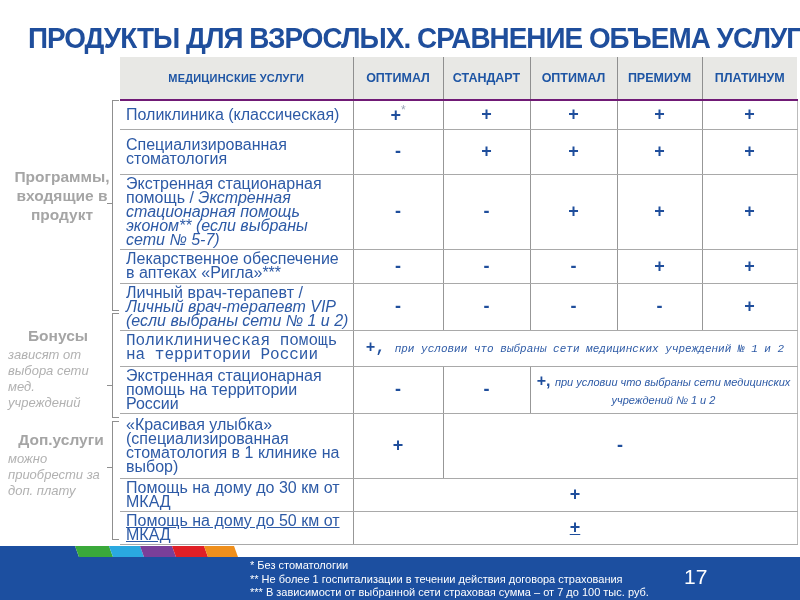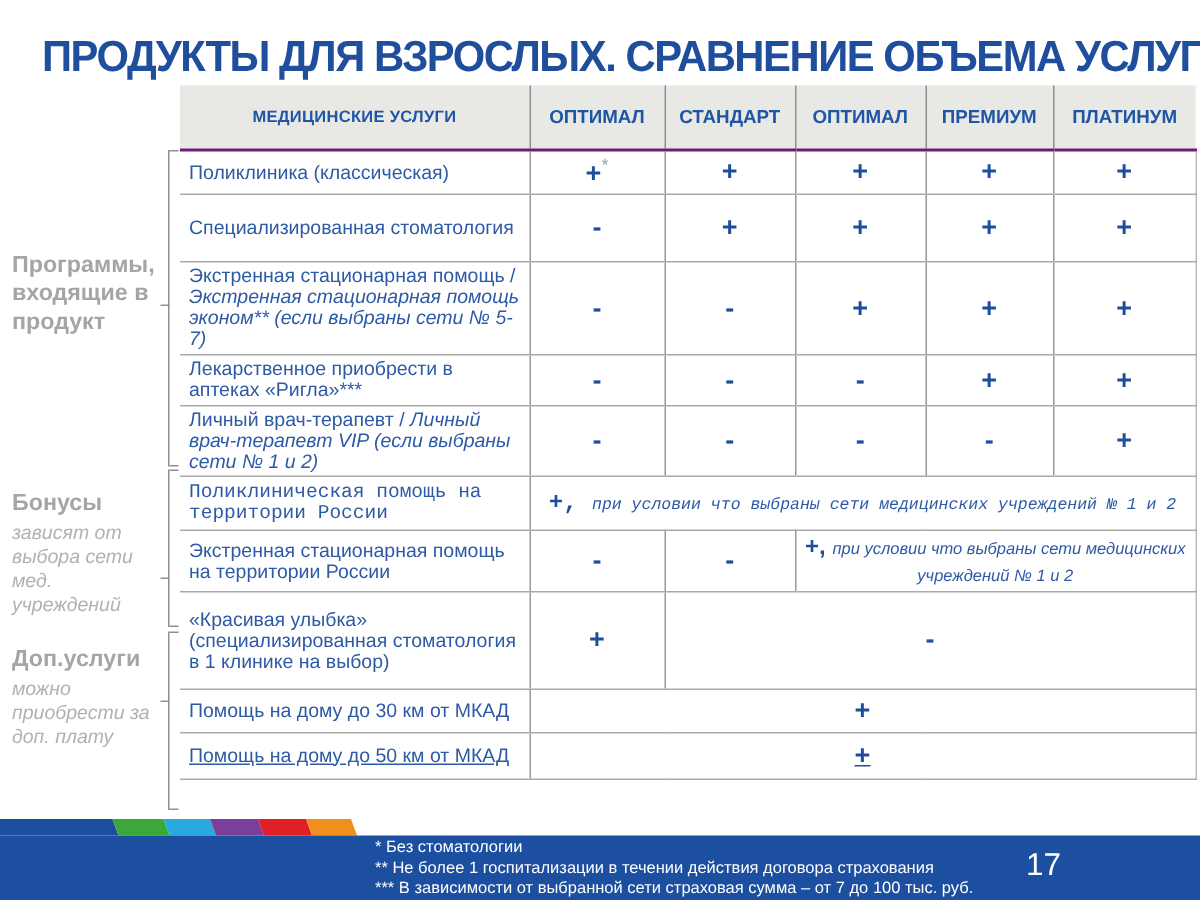--- a/index.html
+++ b/index.html
@@ -10,21 +10,21 @@
   }
   
   .title {
     position:absolute; left:28px; top:22px;
     font-size:29px; font-weight:700; color:#1f4e9c;
     letter-spacing:-1px; white-space:nowrap;
     transform:scaleX(.96); transform-origin:left center;
   }
   
   .side-label { position:absolute; color:#a5a5a5; width:108px; }
-  .side-label .t { font-weight:700; font-size:15.5px; line-height:19px; }
+  .side-label .t { font-weight:700; font-size:15.5px; line-height:19px;text-align:center; }
   .side-label .s { font-style:italic; font-size:13px; line-height:16px; color:#b1b1b1; margin-top:2px; }
   #side1 { left:8px; top:167px; }
   #side2 { left:8px; top:326px; width:100px; }
   #side3 { left:8px; top:430px; width:106px; }
   
   .bracket { position:absolute; left:112px; width:7px; border-left:1px solid #8f8f8f; }
   .bracket::before, .bracket::after {
     content:""; position:absolute; left:0; width:6px; border-top:1px solid #8f8f8f;
   }
   .bracket::before { top:0; }
@@ -45,21 +45,21 @@
     background:#e8e8e5; color:#1e55a4; height:43px;
     font-size:12.5px; font-weight:700; text-align:center;
     border-bottom:2px solid #701a75; padding:2px 1px;
   }
   .cmp th + th { border-left:1px solid #8f8f8f; }
   .cmp th.svc { font-size:11px; letter-spacing:.2px; }
   .cmp td {
     border-bottom:1px solid #a9a9a9; vertical-align:middle;
     color:#2d5aa6; background:#ffffff;
   }
-  .cmp td.lbl { font-size:13px; line-height:14px; padding:2px 4px 2px 6px; }
+  .cmp td.lbl { font-size:16px; line-height:14px; padding:2px 4px 2px 6px; }
   .cmp td.lbl .it { font-style:italic; }
   .cmp td.v, .cmp td.span {
     text-align:center; font-weight:700; font-size:18px; color:#1f4e9c;
     border-left:1px solid #979797;
   }
   .cmp td:last-child { border-right:1px solid #bbbbbb; }
   .cmp td .note { color:#9aa4b8; font-size:12px; vertical-align:super; font-weight:400; }
   .cmp td .plus { font-weight:700; font-size:16px; font-style:normal; color:#1f4e9c; }
   .cmp td .cond { font-weight:400; font-size:11px; font-style:italic; color:#2d5aa6; }
   .cmp td.condcell { text-align:center; border-left:1px solid #979797; padding:2px 6px; }
@@ -155,21 +155,21 @@
     </tr>
     <tr class="r3">
       <td class="lbl"><span>Экстренная стационарная помощь /</span> <span class="it">Экстренная стационарная помощь эконом** (если выбраны сети № 5-7)</span></td>
       <td class="v">-</td>
       <td class="v">-</td>
       <td class="v">+</td>
       <td class="v">+</td>
       <td class="v">+</td>
     </tr>
     <tr class="r4">
-      <td class="lbl"><span>Лекарственное приобрести в аптеках «Ригла»***</span></td>
+      <td class="lbl"><span>Лекарственное обеспечение в аптеках «Ригла»***</span></td>
       <td class="v">-</td>
       <td class="v">-</td>
       <td class="v">-</td>
       <td class="v">+</td>
       <td class="v">+</td>
     </tr>
     <tr class="r5">
       <td class="lbl"><span>Личный врач-терапевт /</span> <span class="it">Личный врач-терапевт VIP (если выбраны сети № 1 и 2)</span></td>
       <td class="v">-</td>
       <td class="v">-</td>

